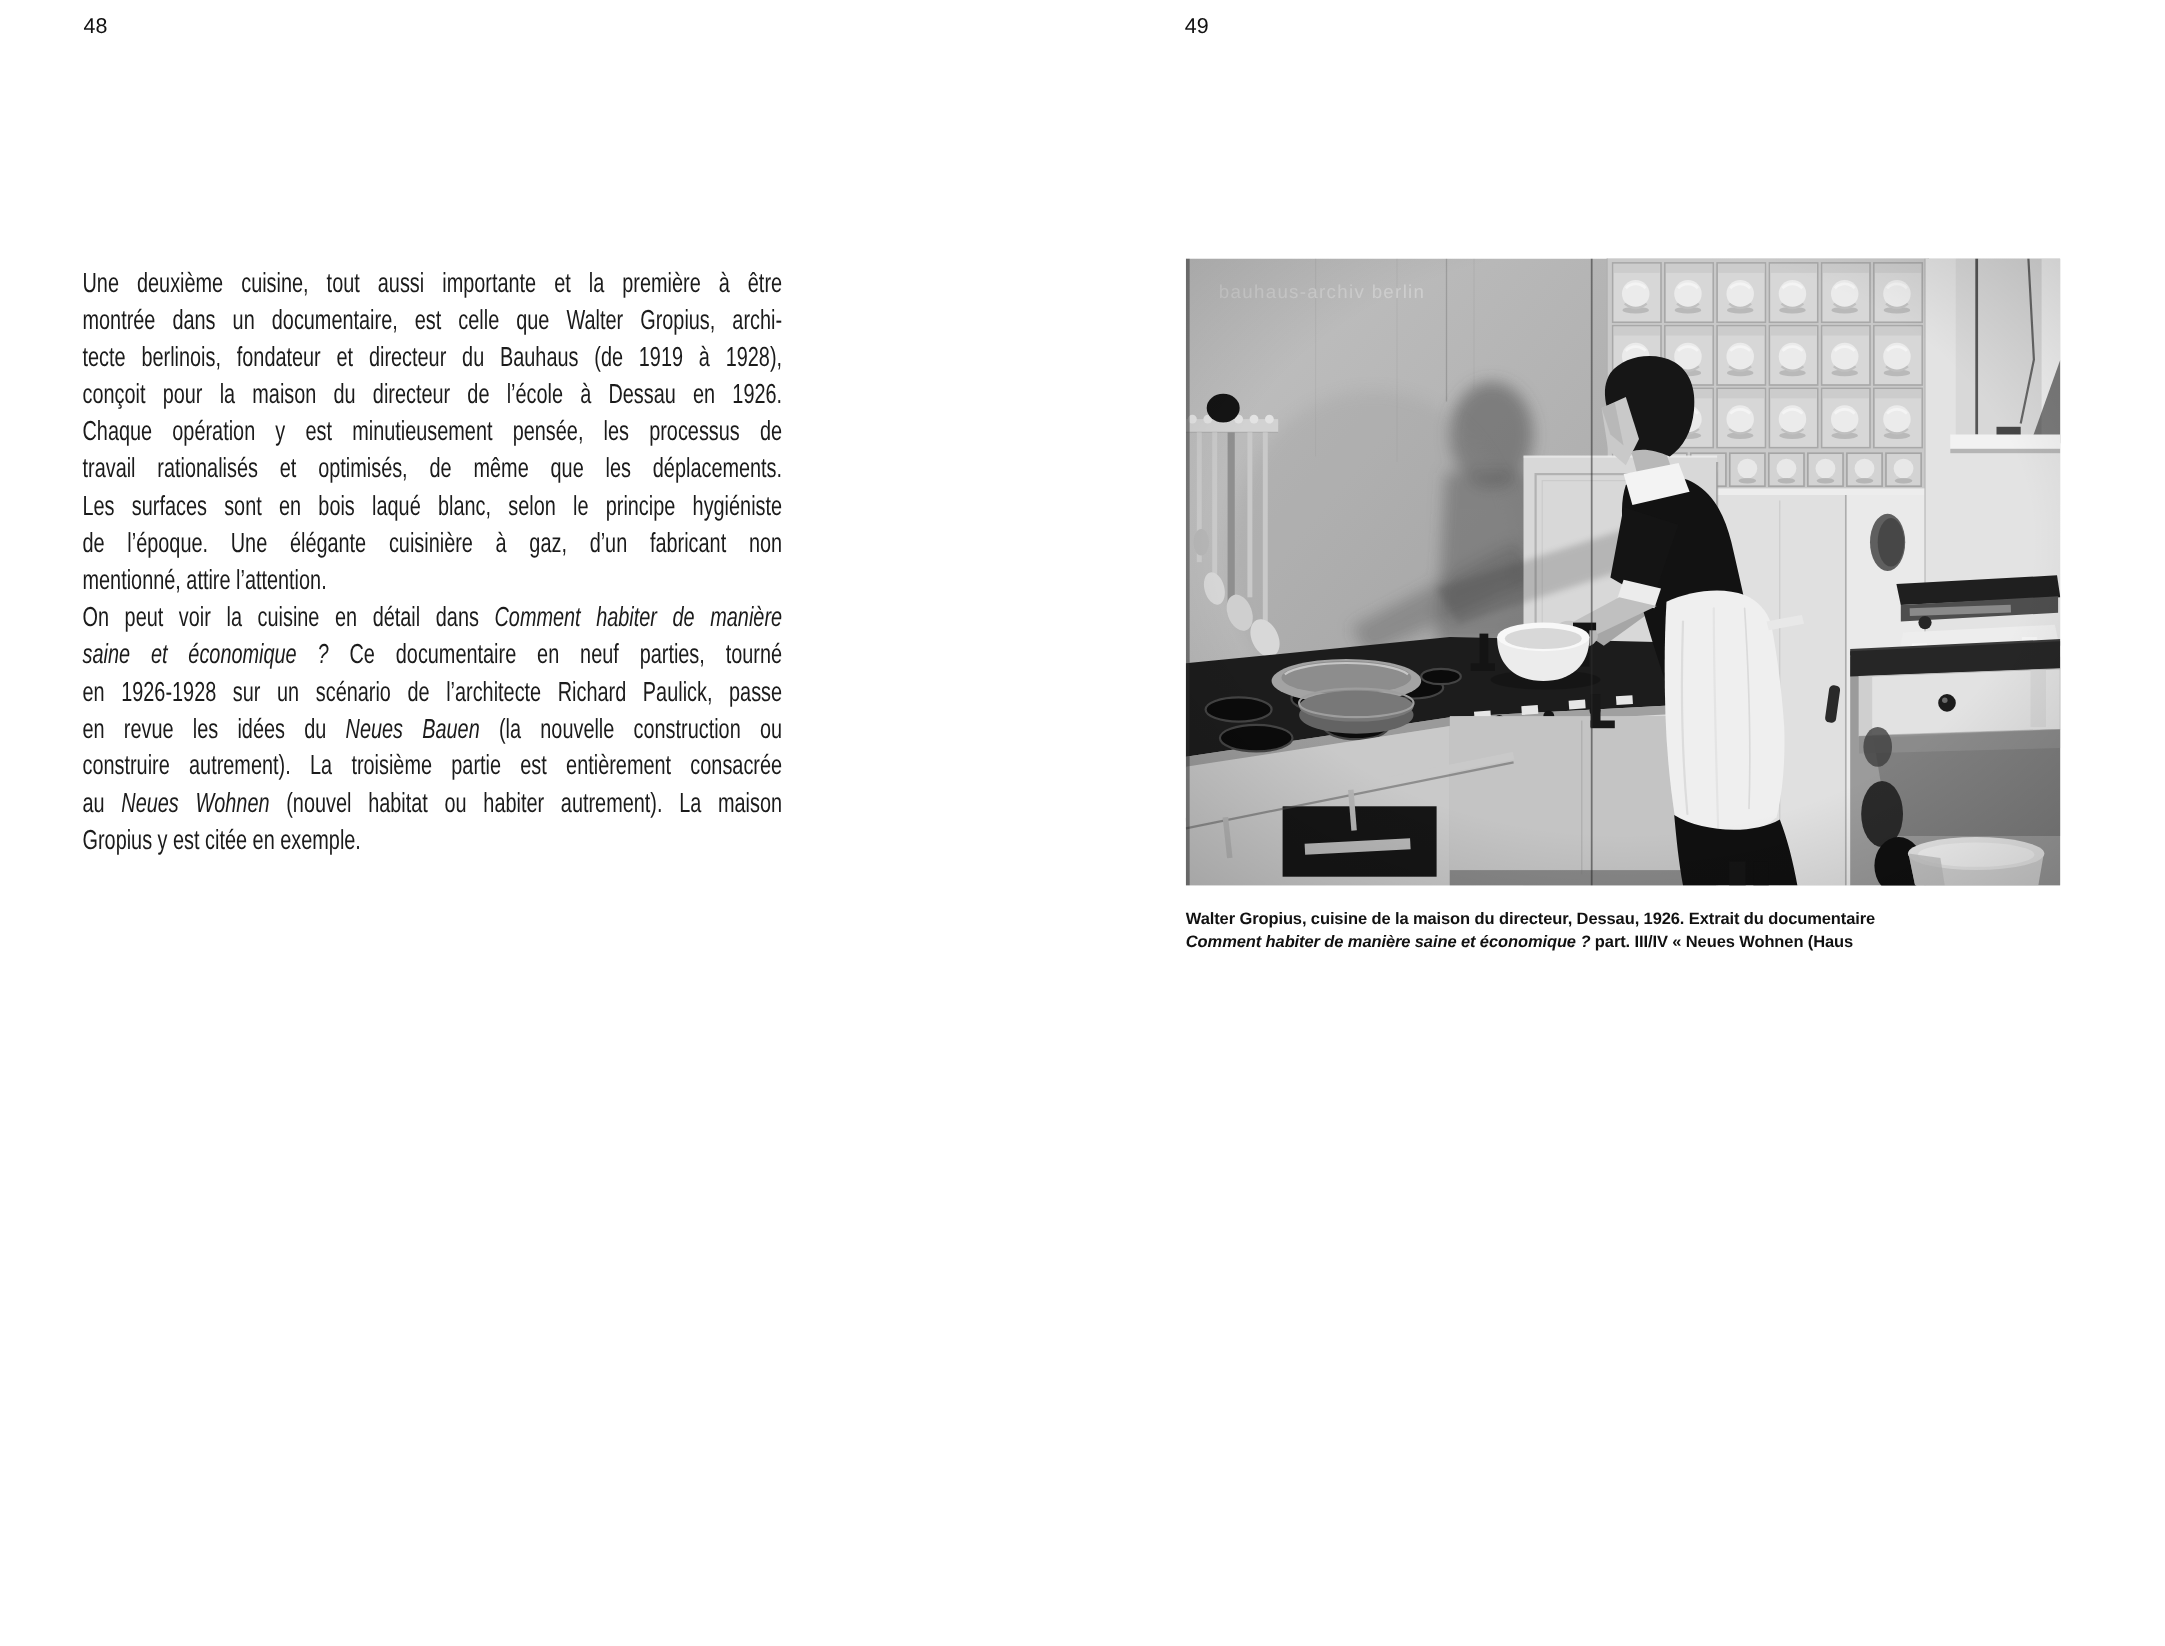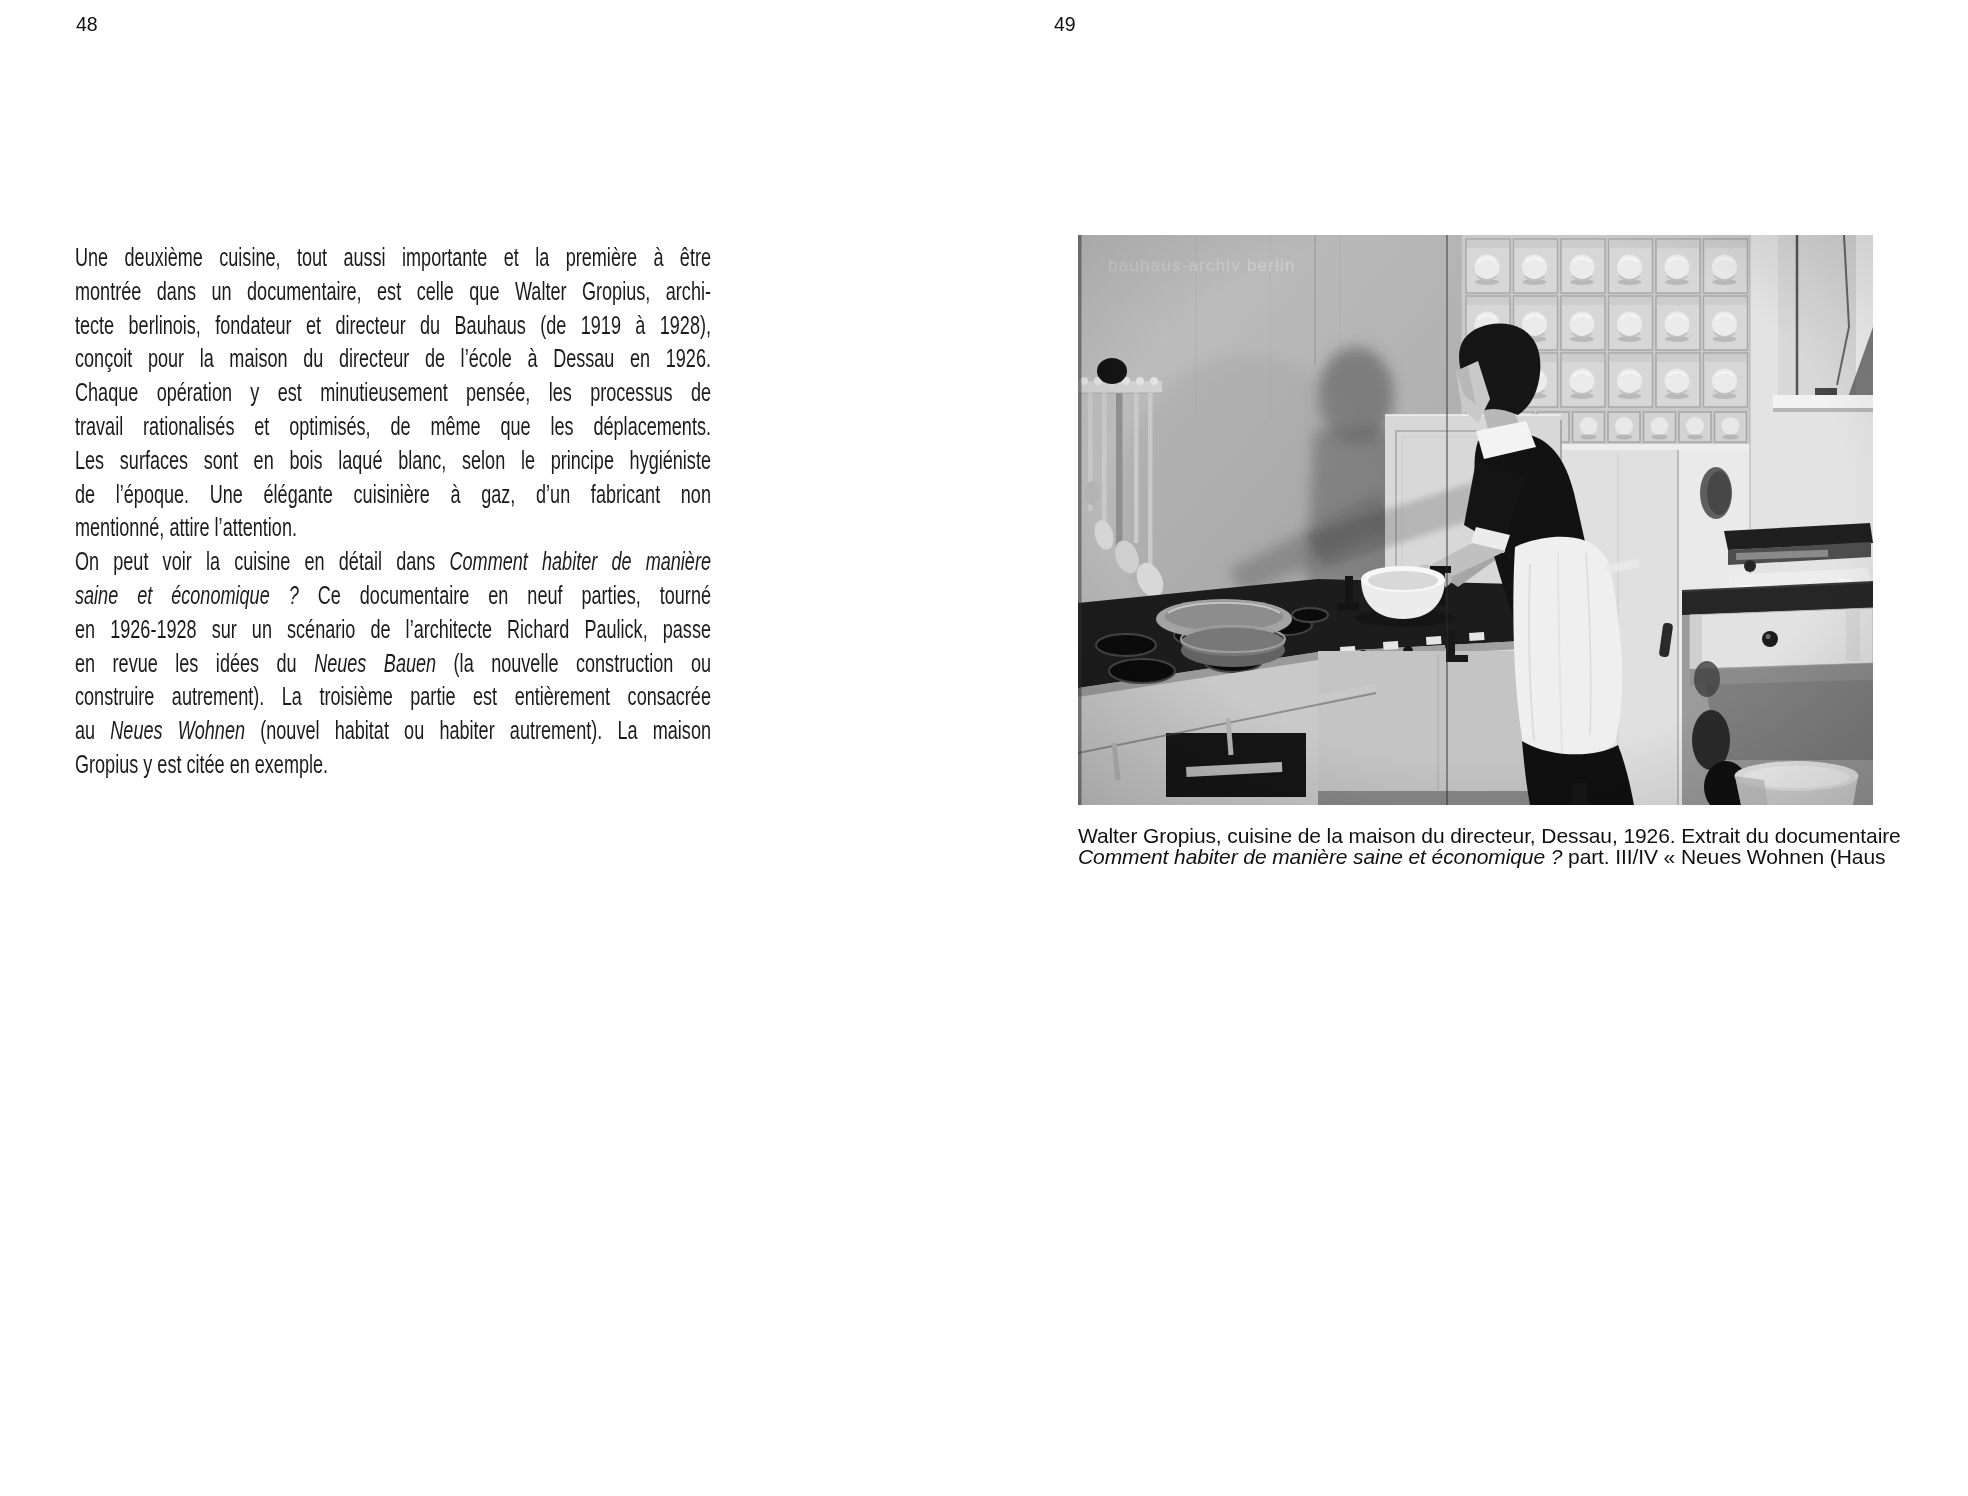--- a/index.html
+++ b/index.html
@@ -1,33 +1,33 @@
 <!DOCTYPE html>
 <html><head>
 <meta charset="utf-8">
 <style>
   html,body{margin:0;padding:0;background:#ffffff;}
   body{font-family:"Liberation Sans", sans-serif;}
   .spread{position:relative;width:1968px;height:1496px;background:#ffffff;overflow:hidden;}
   .page-num{position:absolute;top:13px;font-size:19.5px;color:#111;letter-spacing:0;}
   #pn-left{left:76px;}
-  #pn-right{left:1054px;}
+  #pn-right{left:1077px;}
   .body-text{
     position:absolute;left:75px;top:241px;width:880px;
     transform:scaleX(0.7227);transform-origin:0 0;
     font-size:25px;line-height:33.8px;color:#1b1b1b;
   }
   .tline{text-align:justify;text-align-last:justify;white-space:normal;}
   .tline.last{text-align-last:left;}
   .it{font-style:italic;}
   .photo-figure{position:absolute;left:1078px;top:235px;width:795px;height:570px;}
   .photo-figure svg{display:block;}
   .caption{
     position:absolute;left:1078px;top:826px;width:820px;
-    font-size:21px;line-height:20.8px;font-weight:400;color:#111;
+    font-size:15px;line-height:20.8px;font-weight:700;color:#111;
     letter-spacing:-0.1px;
   }
   .caption .tline{text-align:left;text-align-last:left;white-space:nowrap;}
 </style>
 </head>
 <body>
 
 <div class="spread">
 
   <div class="page-num" id="pn-left">48</div>

